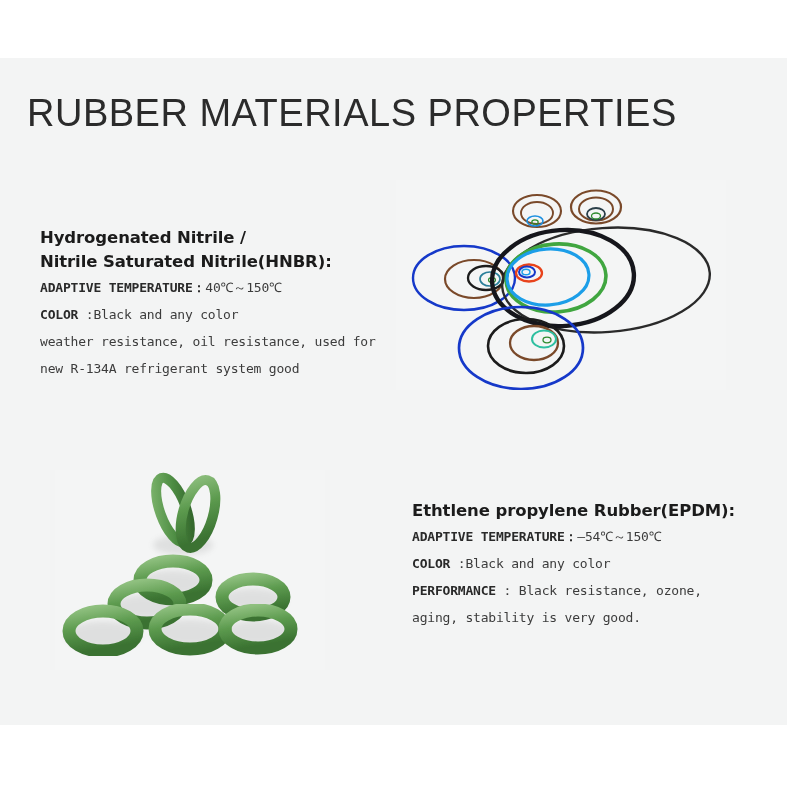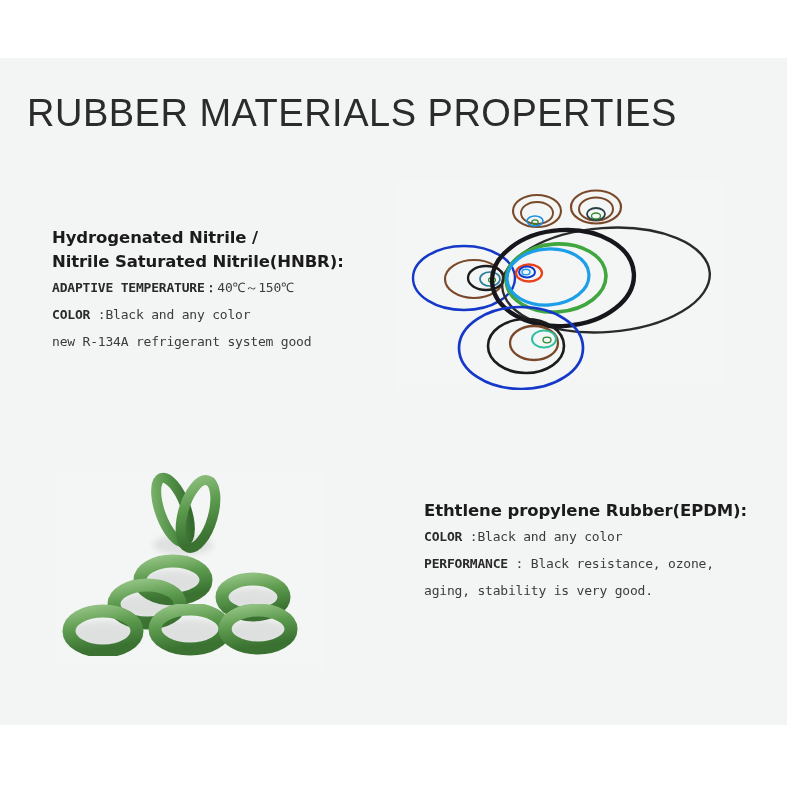--- a/index.html
+++ b/index.html
@@ -36,21 +36,21 @@
     top: 92px;
     font-family: "Liberation Sans", sans-serif;
     font-size: 38px;
     font-weight: 400;
     letter-spacing: 0.5px;
     color: #2b2b2b;
     white-space: nowrap;
   }
 
   
-  .spec-block { position: absolute; margin-left: 12px; }
+  .spec-block { position: absolute; }
 
   .spec-heading {
     font-family: "DejaVu Sans", sans-serif;
     font-size: 16.5px;
     font-weight: bold;
     color: #1b1b1b;
     line-height: 24px;
     letter-spacing: -0.1px;
     white-space: nowrap;
   }
@@ -103,26 +103,30 @@
   <div class="spec-block" id="hnbr-block">
     <div class="spec-heading">Hydrogenated Nitrile /</div>
     <div class="spec-heading">Nitrile Saturated Nitrile(HNBR):</div>
 
     <div class="spec-line">
       <span class="lbl">ADAPTIVE TEMPERATURE：</span><span>40℃～150℃</span>
     </div>
     <div class="spec-line">
       <span class="lbl">COLOR </span><span>:Black and any color</span>
     </div>
+    <div class="spec-line">weather resistance, oil resistance, used for</div>
     <div class="spec-line">new R-134A refrigerant system good</div>
   </div>
 
   <div class="spec-block" id="epdm-block">
     <div class="spec-heading">Ethtlene propylene Rubber(EPDM):</div>
 
+    <div class="spec-line">
+      <span class="lbl">ADAPTIVE TEMPERATURE：</span><span>–54℃～150℃</span>
+    </div>
     <div class="spec-line">
       <span class="lbl">COLOR </span><span>:Black and any color</span>
     </div>
     <div class="spec-line">
       <span class="lbl">PERFORMANCE </span><span>: Black resistance, ozone,</span>
     </div>
     <div class="spec-line">aging, stability is very good.</div>
   </div>
 
   <div id="oring-photo">

